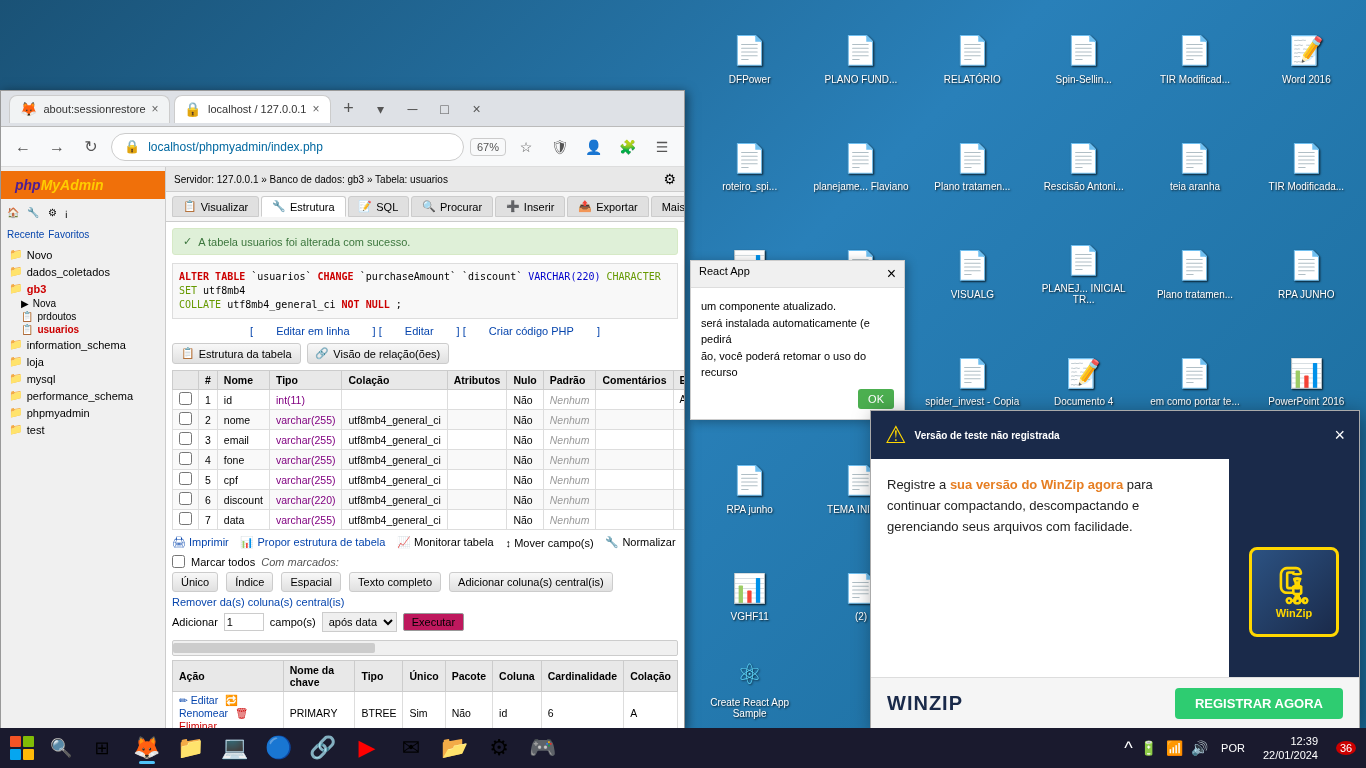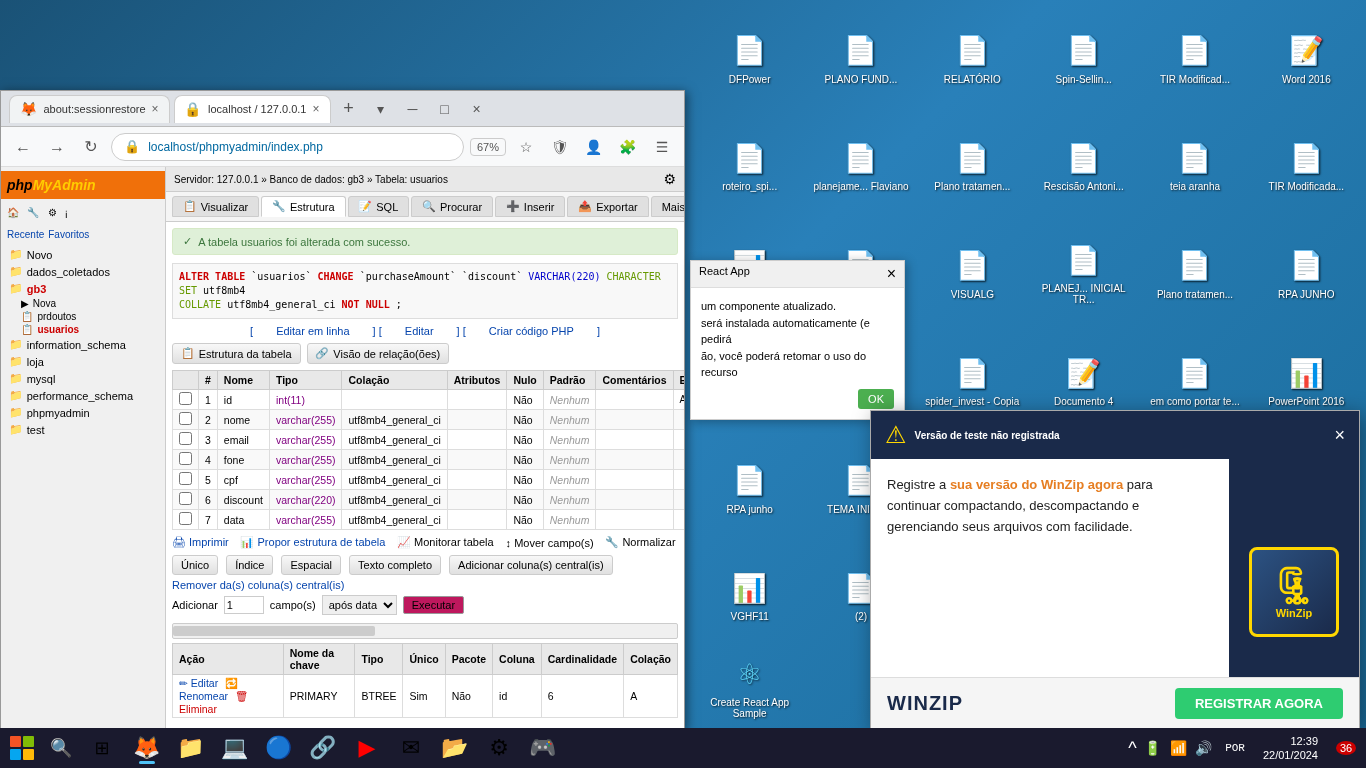--- a/index.html
+++ b/index.html
@@ -668,21 +668,20 @@
       line-height: 1.3;
       padding: 0 8px;
       cursor: pointer;
     }
 
     .lang-indicator {
       color: white;
       font-size: 11px;
       padding: 2px 4px;
       cursor: pointer;
-      font-family: Liberation Mono, monospace;
     }
 
     .notification-btn {
       width: 28px;
       height: 28px;
       display: flex;
       align-items: center;
       justify-content: center;
       cursor: pointer;
       color: white;
@@ -907,21 +906,21 @@
       <button class="nav-btn" style="font-size:14px;">🛡</button>
       <button class="nav-btn" style="font-size:14px;">👤</button>
       <button class="nav-btn" style="font-size:14px;">🧩</button>
       <button class="nav-btn" style="font-size:14px;">☰</button>
     </div>
 
     <div class="phpmyadmin-container">
 
       <div class="pma-sidebar">
         <div class="pma-logo">
-          <span style="color:#000000;">php</span><span style="color:#ffcc00;">MyAdmin</span>
+          <span style="color:#4c1d95;margin-left:8px;">php</span><span style="color:#ffcc00;">MyAdmin</span>
         </div>
         <div style="display:flex;gap:8px;padding:4px 6px;font-size:10px;">
           <span style="cursor:pointer;">🏠</span>
           <span style="cursor:pointer;">🔧</span>
           <span style="cursor:pointer;">⚙</span>
           <span style="cursor:pointer;">ℹ</span>
         </div>
         <div class="pma-sidebar-links">
           <span style="cursor:pointer;color:#0645ad;">Recente</span>
           <span style="cursor:pointer;color:#0645ad;">Favoritos</span>
@@ -1157,20 +1156,25 @@
           </table>
 
           <div class="action-links-row">
             <span style="color:#0645ad;cursor:pointer;">🖨 <span>Imprimir</span></span>
             <span style="color:#0645ad;cursor:pointer;">📊 <span>Propor estrutura de tabela</span></span>
             <span style="cursor:pointer;">📈 <span>Monitorar tabela</span></span>
             <span style="cursor:pointer;">↕ <span>Mover campo(s)</span></span>
             <span style="cursor:pointer;">🔧 <span>Normalizar</span></span>
           </div>
 
+          <div class="check-all-row">
+            <input type="checkbox" style="">
+            <span>Marcar todos</span>
+            <span class="with-selected">Com marcados:</span>
+          </div>
           <div class="bottom-action-row">
             <button class="pma-btn">
                 <span>Único</span>
               </button>
             <button class="pma-btn">
                 <span>Índice</span>
               </button>
             <button class="pma-btn">
                 <span>Espacial</span>
               </button>

